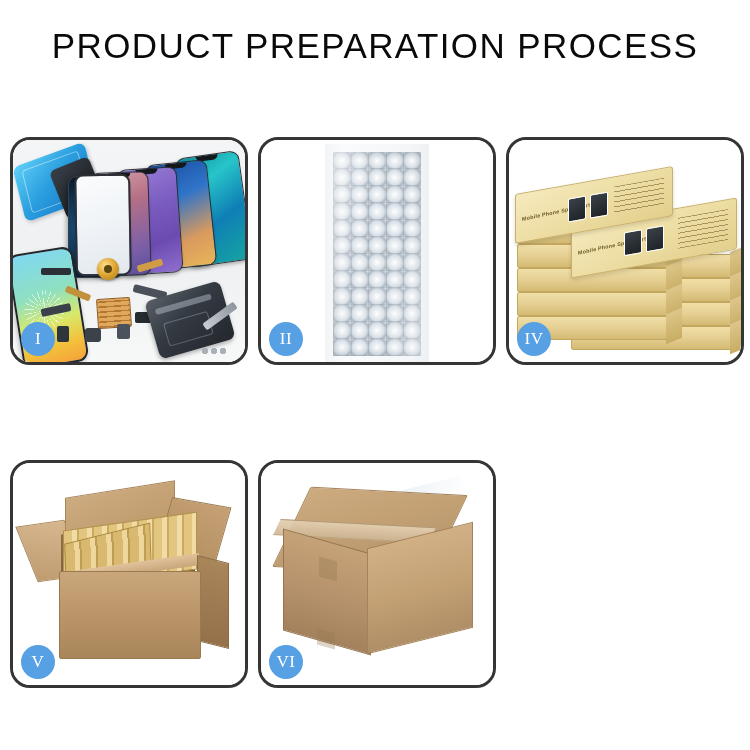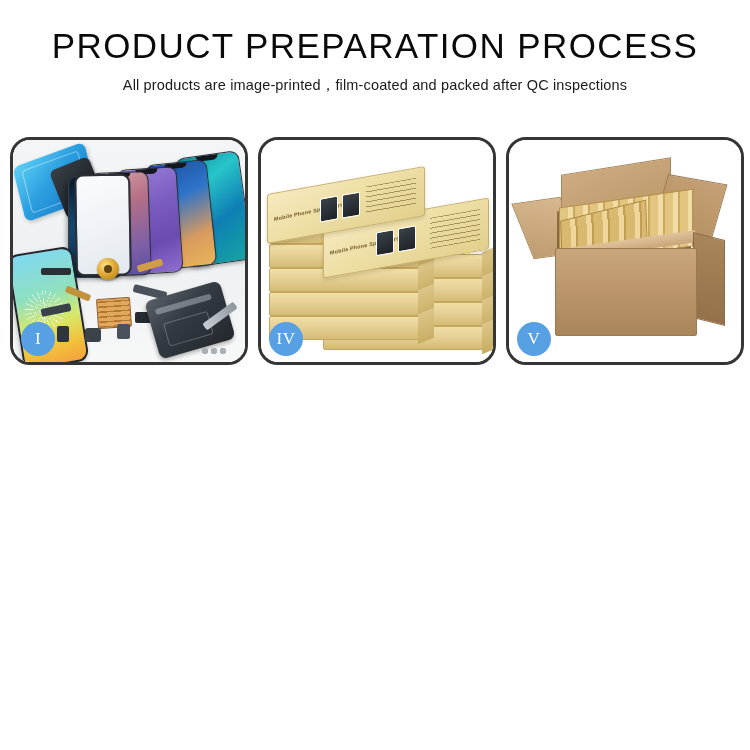--- a/index.html
+++ b/index.html
@@ -585,21 +585,20 @@
     background: linear-gradient(120deg, rgba(235,240,245,0.9), rgba(255,255,255,0.2));
     transform: rotate(-14deg);
     border-radius:3px;
   }
 </style>
 </head>
 <body>
 
 <div class="header">
   <h1 class="title">PRODUCT PREPARATION PROCESS</h1>
-  <p class="subtitle">All products are image-printed，film-coated and packed after QC inspections</p>
 </div>
 
 <div class="grid">
 
   <div class="panel">
     <div class="panel-inner">
       <div class="p1-bg"></div>
 
       <div class="blue-bracket"></div>
       <div class="dark-screen"></div>
@@ -637,20 +636,29 @@
       <div class="smallsq3"></div>
       <div class="smallsq4"></div>
 
       <div class="chassis"></div>
       <div class="tweezers"></div>
       <div class="screws"></div>
     </div>
     <div class="badge">I</div>
   </div>
 
+  <div class="panel">
+    <div class="panel-inner">
+      <div class="bubble-outer">
+        <div class="bubble-sheet"></div>
+        <div class="bubble-gloss"></div>
+      </div>
+    </div>
+    <div class="badge">II</div>
+  </div>
 
 
   <div class="panel">
     <div class="panel-inner">
       <div class="stack">
         <div class="sbox sR1">
             <span class="side"></span>
           </div>
         <div class="sbox sR2">
             <span class="side"></span>
@@ -704,14 +712,26 @@
       <div class="v-cavity"></div>
       <div class="v-goldrow"></div>
       <div class="v-goldrow2"></div>
       <div class="v-toplip"></div>
       <div class="v-rightface"></div>
       <div class="v-front"></div>
     </div>
     <div class="badge">V</div>
   </div>
 
+  <div class="panel">
+    <div class="panel-inner">
+      <div class="vi-sheen"></div>
+      <div class="vi-top"></div>
+      <div class="vi-tape"></div>
+      <div class="vi-left"></div>
+      <div class="vi-right"></div>
+      <div class="vi-tab1"></div>
+      <div class="vi-tab2"></div>
+    </div>
+    <div class="badge">VI</div>
+  </div>
 
 </div>
 
 </body></html>

